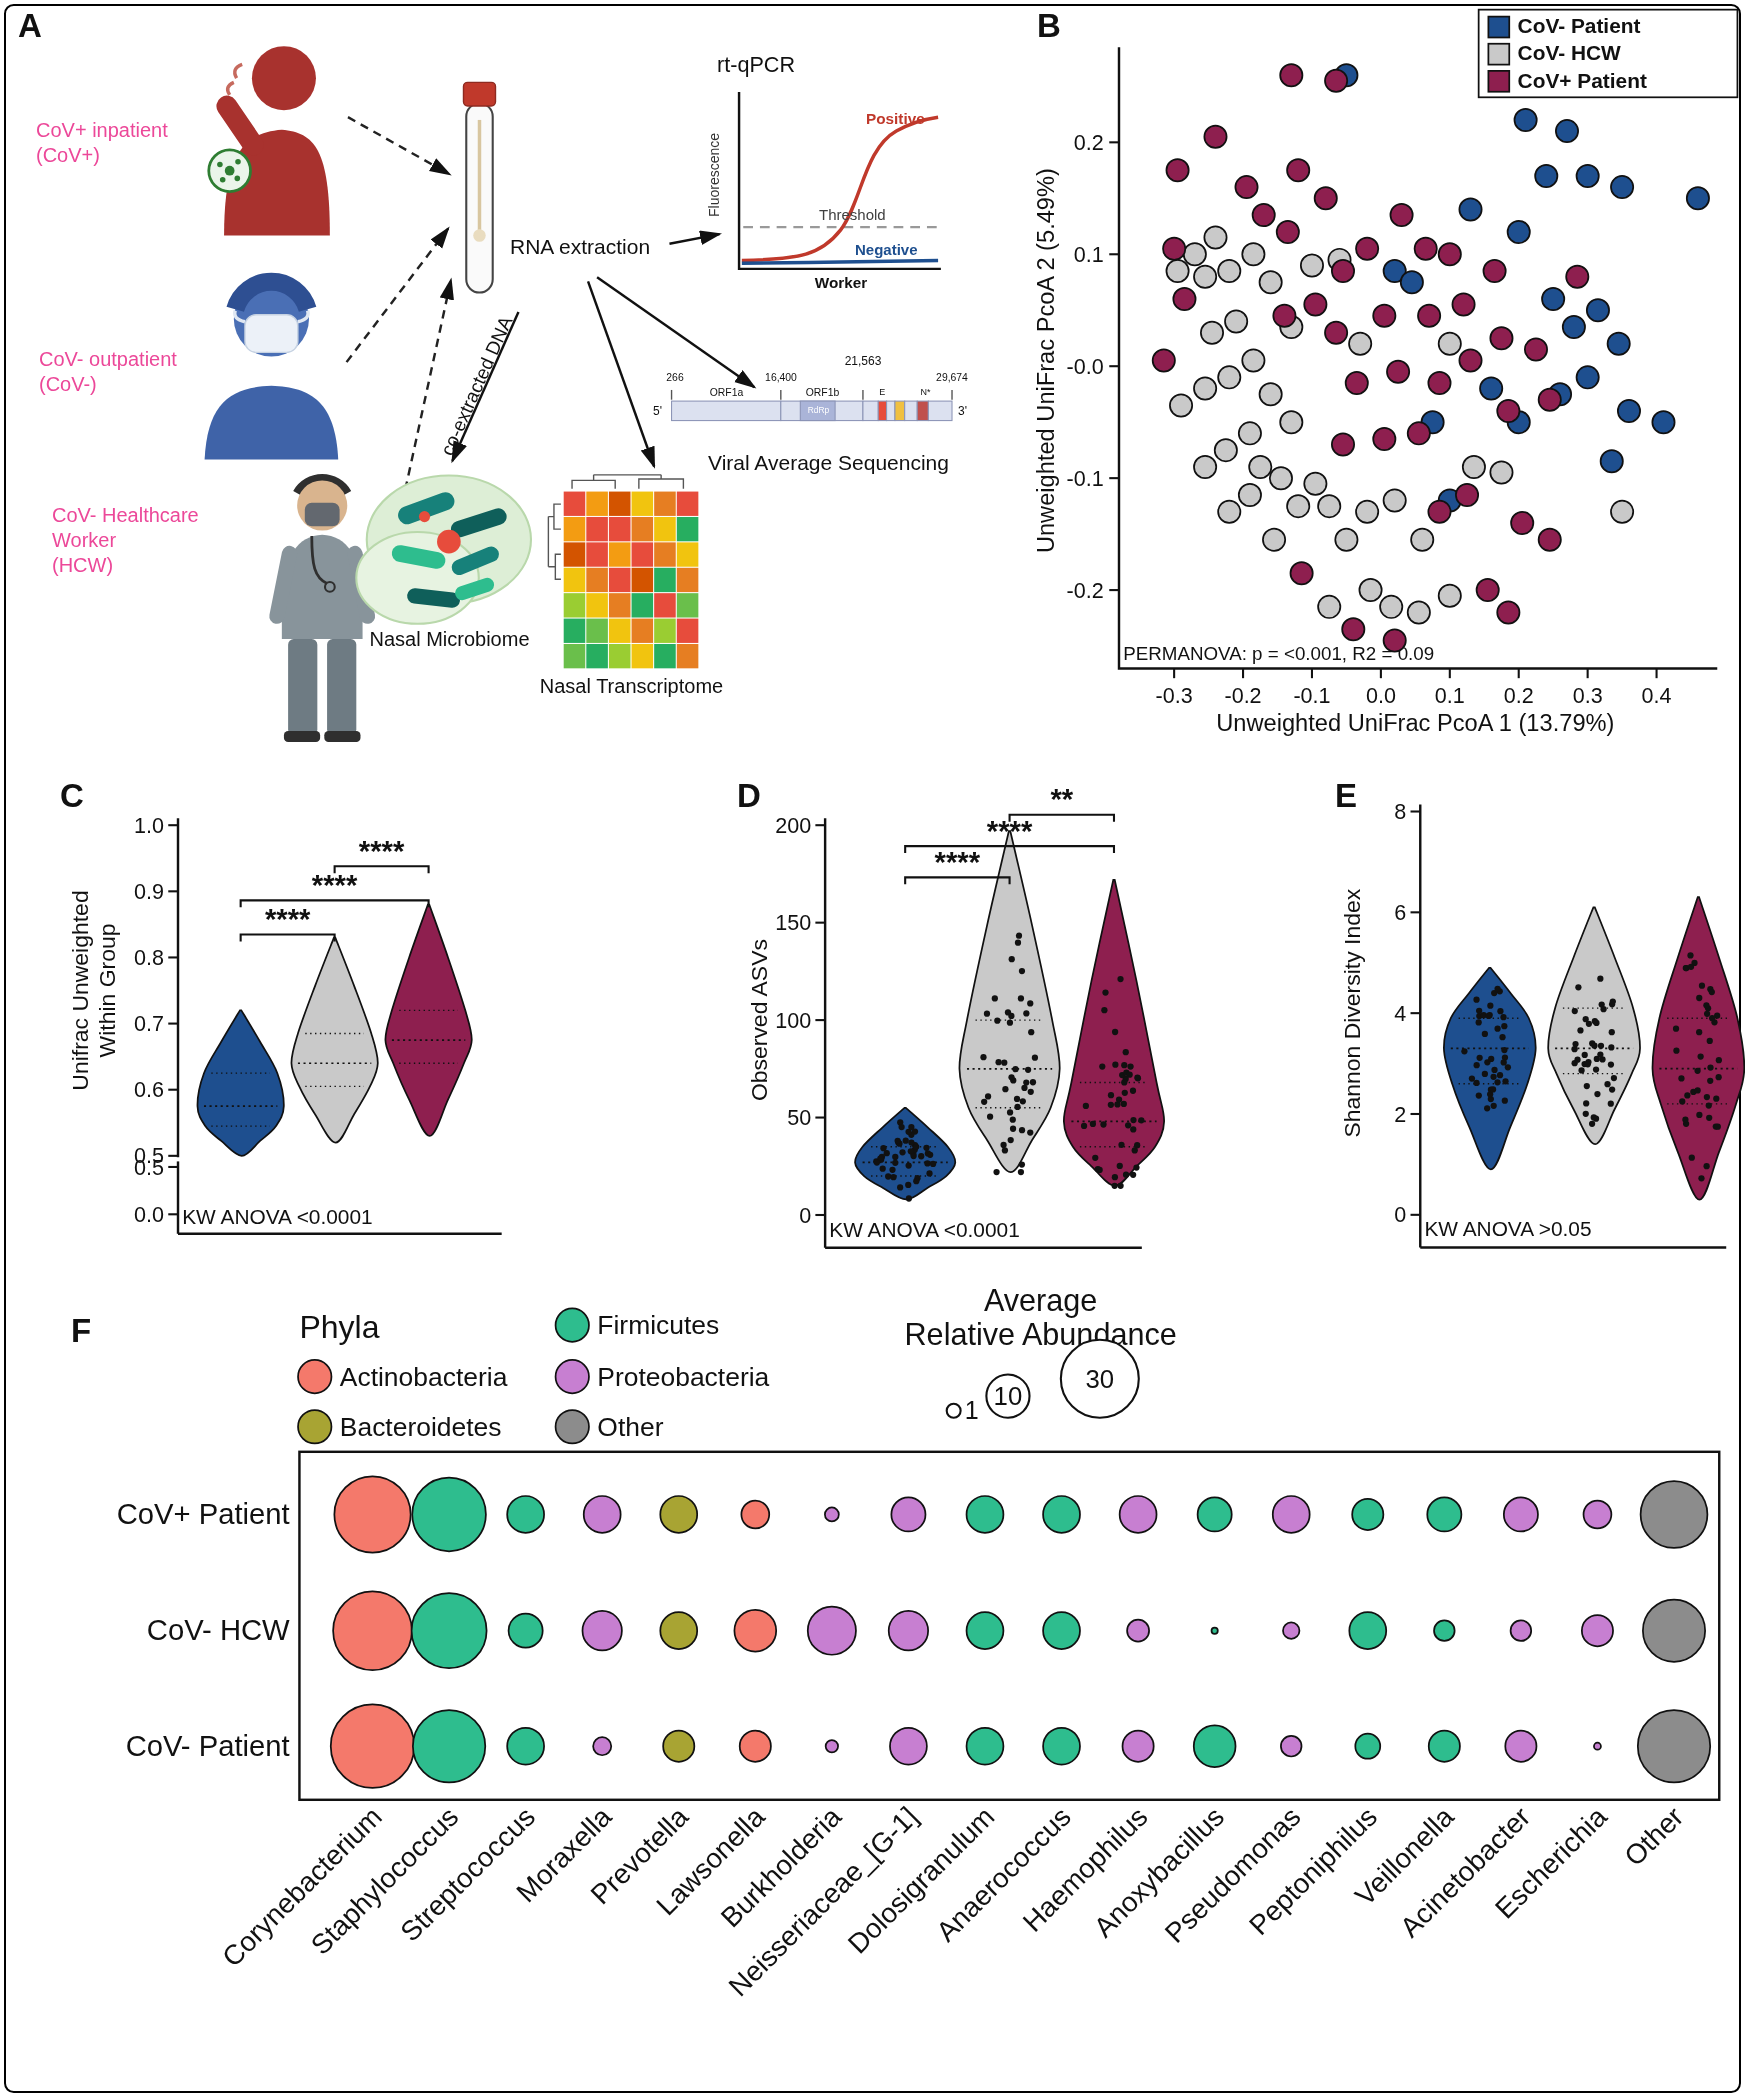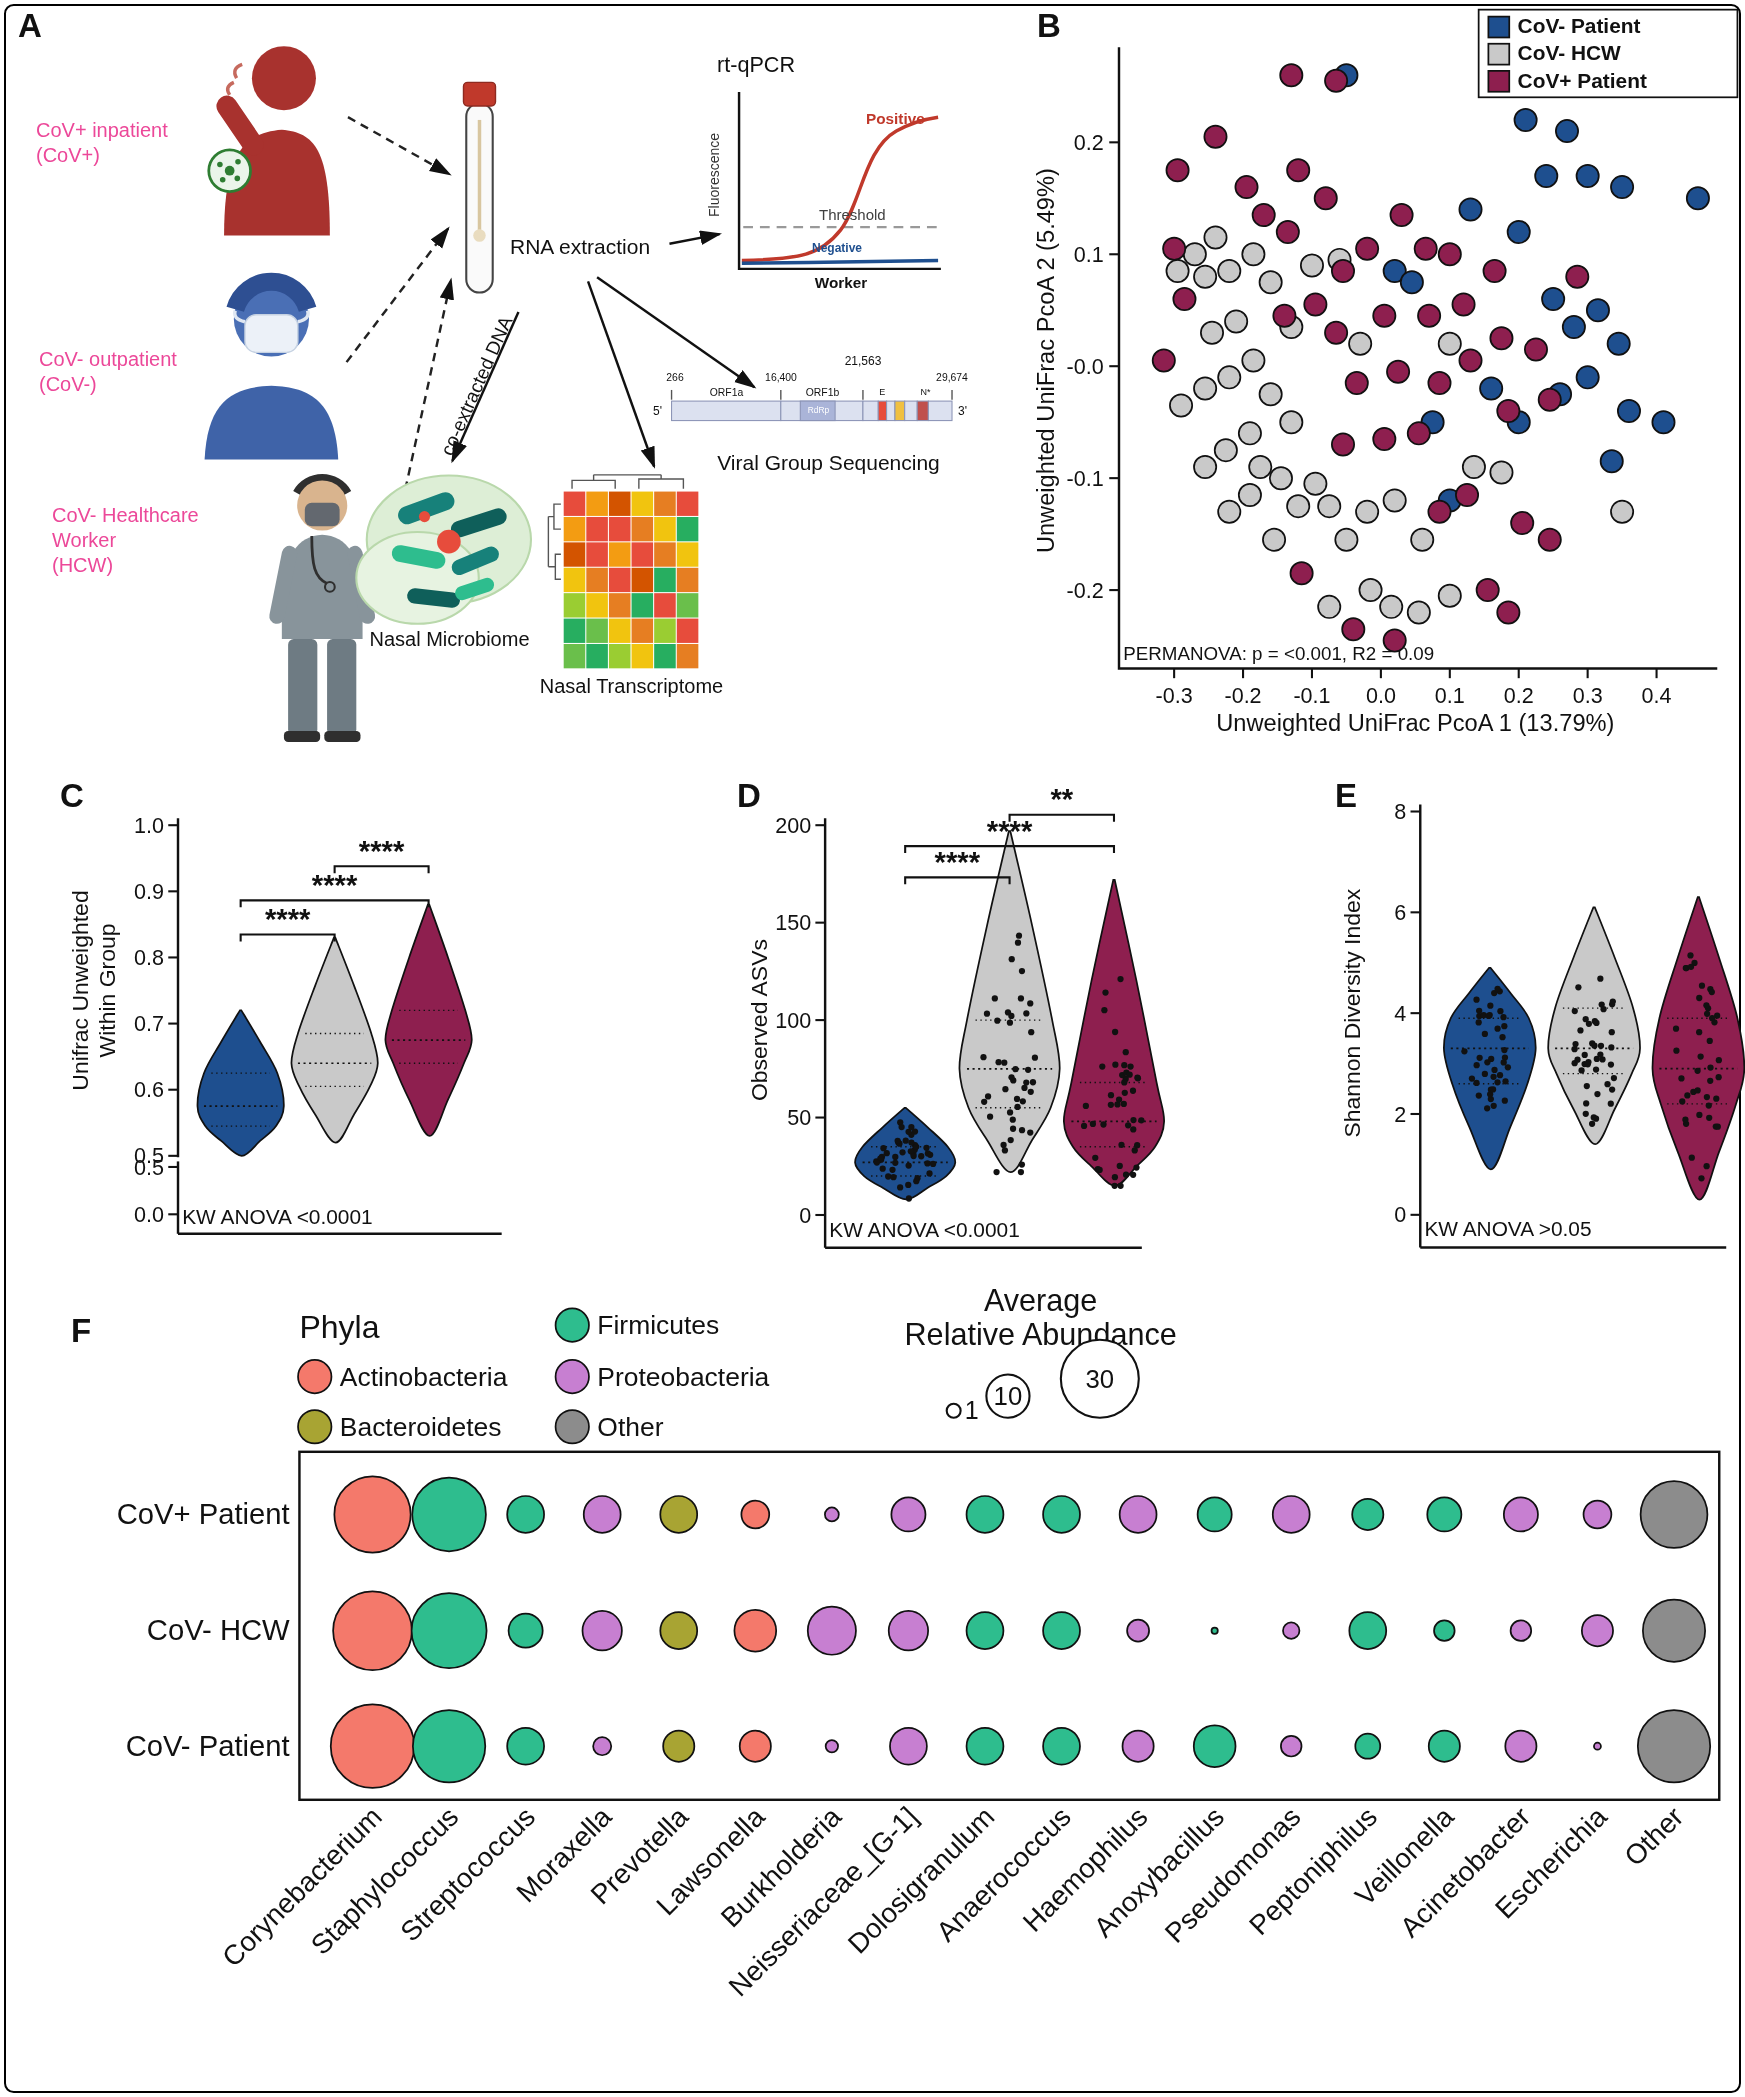--- a/index.html
+++ b/index.html
@@ -196,34 +196,34 @@
   </div>
 
   <div class="lbl" style="left:510px;top:235px;font-size:21px">RNA extraction</div>
   <div class="lbl center" style="left:390px;top:375px;width:174px;font-size:19px;transform:rotate(-66deg)">co-extracted DNA</div>
 
   <div class="lbl" style="left:717px;top:52px;font-size:21.6px">rt-qPCR</div>
   <div class="lbl" style="left:706px;top:217px;font-size:14px;color:#333;transform:rotate(-90deg);transform-origin:0 0;white-space:nowrap">Fluorescence</div>
   <div class="lbl center" style="left:799px;top:274px;width:84px;font-size:15.3px;font-weight:700">Worker</div>
   <div class="lbl" style="left:866px;top:110px;font-size:15.3px;font-weight:700;color:#c0392b">Positive</div>
   <div class="lbl" style="left:819px;top:206px;font-size:15px;color:#404040">Threshold</div>
-  <div class="lbl" style="left:812px;top:241px;font-size:12px;font-weight:700;color:#1e4f8f">Negative</div>
+  <div class="lbl" style="left:855px;top:241px;font-size:15px;font-weight:700;color:#1e4f8f">Negative</div>
 
   <div class="lbl center" style="left:654px;top:372px;width:42px;font-size:10.4px">266</div>
   <div class="lbl center" style="left:760px;top:372px;width:42px;font-size:10.4px">16,400</div>
   <div class="lbl center" style="left:842px;top:354px;width:42px;font-size:12px">21,563</div>
   <div class="lbl center" style="left:931px;top:372px;width:42px;font-size:10.4px">29,674</div>
   <div class="lbl" style="left:653px;top:404px;font-size:12px">5'</div>
   <div class="lbl" style="left:958px;top:404px;font-size:12px">3'</div>
   <div class="lbl center" style="left:695px;top:387px;width:63px;font-size:10.4px">ORF1a</div>
   <div class="lbl center" style="left:791px;top:387px;width:63px;font-size:10.4px">ORF1b</div>
   <div class="lbl center" style="left:801px;top:405px;width:35px;font-size:8.4px;color:#fff">RdRp</div>
   <div class="lbl center" style="left:874px;top:387px;width:16.7px;font-size:9px">E</div>
   <div class="lbl center" style="left:915px;top:387px;width:21px;font-size:9px">N*</div>
-  <div class="lbl center" style="left:703px;top:451px;width:251px;font-size:21px">Viral Group Sequencing</div>
+  <div class="lbl center" style="left:703px;top:451px;width:251px;font-size:21px">Viral Average Sequencing</div>
 
   <div class="lbl center" style="left:345px;top:628px;width:209px;font-size:20px">Nasal Microbiome</div>
   <div class="lbl center" style="left:527px;top:675px;width:209px;font-size:20px">Nasal Transcriptome</div>
 
   <div class="panel-label" style="left:1037px;top:7px">B</div>
   <svg id="svgB" class="abs" style="left:1023px;top:3.5px" width="720" height="748" viewBox="0 0 1035 1075">
       <path d="M 138 62 L 138 955 L 998 955" fill="none" stroke="#111" stroke-width="3.5"></path>
       <line x1="217.25581395348837" y1="955" x2="217.25581395348837" y2="969" stroke="#111" stroke-width="3"></line>
       <text x="217.25581395348837" y="1005" text-anchor="middle" font-size="31">-0.3</text>
       <line x1="316.3255813953488" y1="955" x2="316.3255813953488" y2="969" stroke="#111" stroke-width="3"></line>

